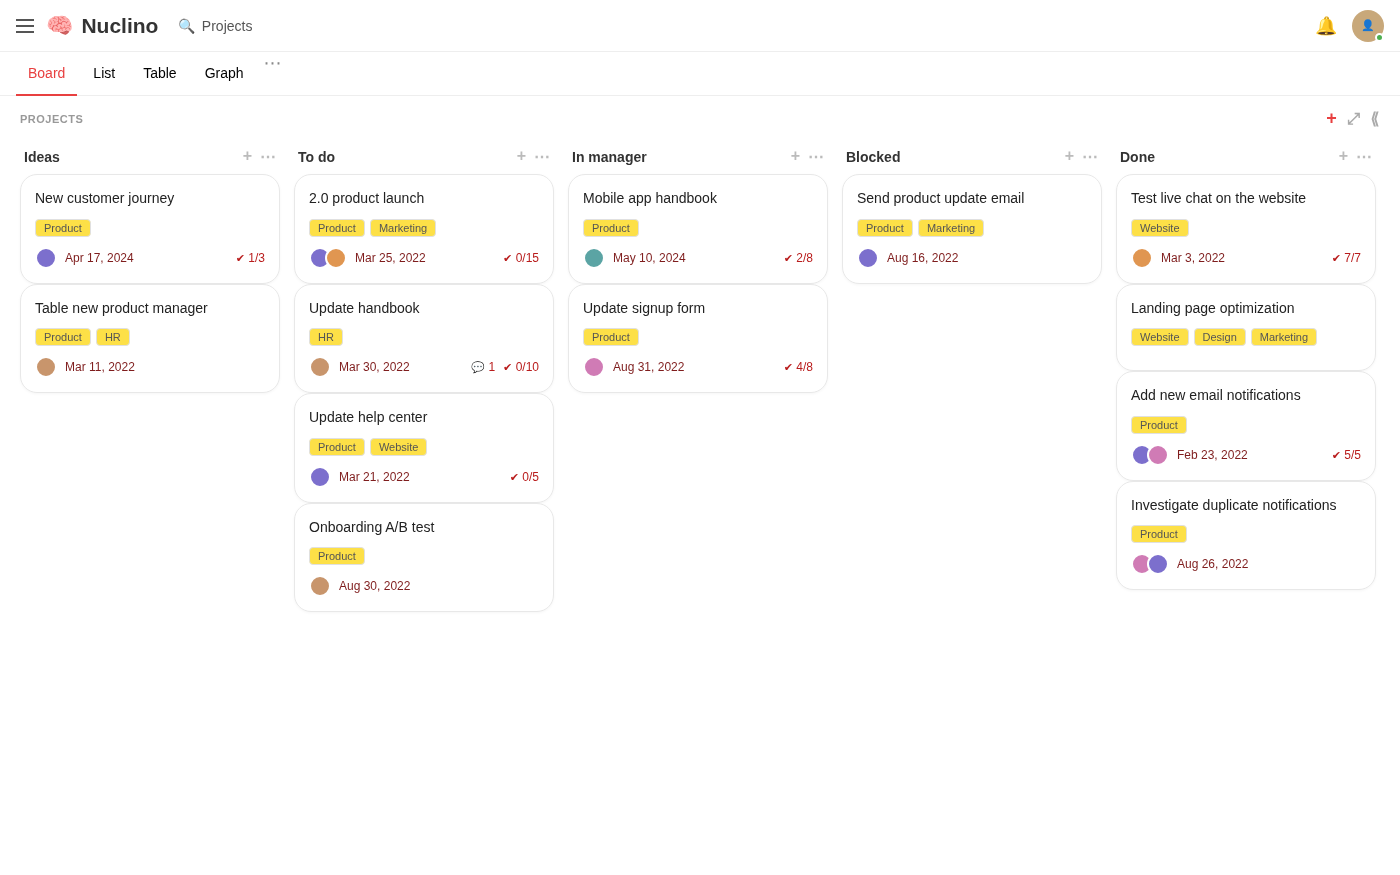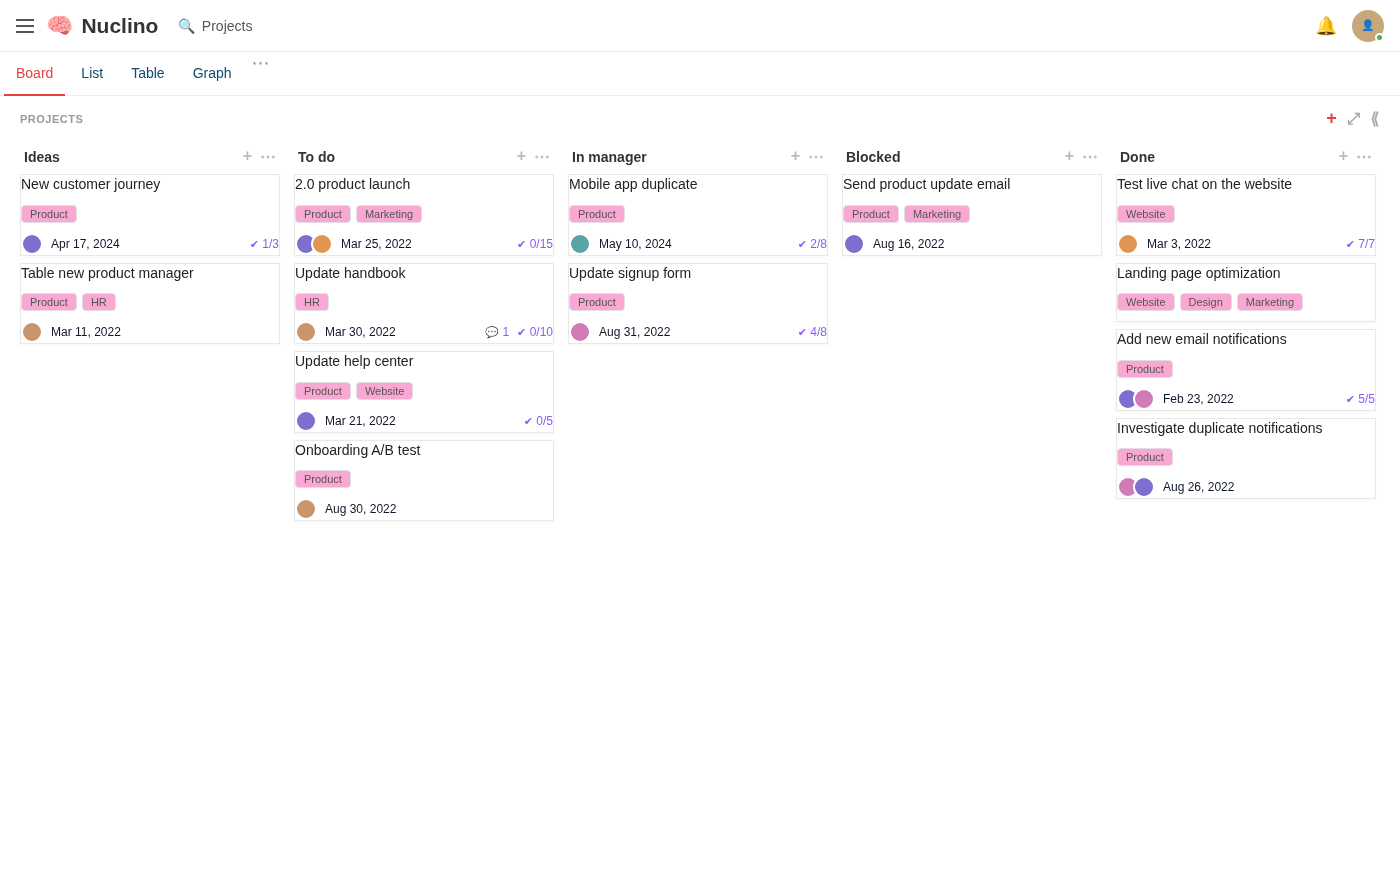--- a/index.html
+++ b/index.html
@@ -18,26 +18,26 @@
     .search-area { display: flex; align-items: center; gap: 6px; color: #888; margin-left: 8px; cursor: pointer; }
     .search-icon { font-size: 14px; }
     .projects-label { font-size: 14px; color: #555; }
     .nav-right { margin-left: auto; display: flex; align-items: center; gap: 14px; }
     .bell-icon { font-size: 18px; color: #666; cursor: pointer; }
     .avatar-circle { width: 32px; height: 32px; border-radius: 50%; background: #c8a87a; display: flex; align-items: center; justify-content: center; position: relative; cursor: pointer; }
     .avatar-dot { width: 9px; height: 9px; background: #4caf50; border-radius: 50%; position: absolute; bottom: 0; right: 0; border: 2px solid white; }
 
     
     .tab-bar {
-      display: flex; align-items: flex-start; padding: 0 4px;
+      display: flex; align-items: flex-start; padding: 0 16px;
       border-bottom: 1px solid #eee; height: 44px; gap: 4px;
     }
     .tab {
       padding: 0 12px; height: 44px; display: flex; align-items: center;
-      cursor: pointer; font-size: 14px; color: #0c4a6e; border-bottom: 2px solid transparent;
+      cursor: pointer; font-size: 14px; color: #000000; border-bottom: 2px solid transparent;
       margin-bottom: -1px;
     }
     .tab.active { color: #e84040; border-bottom: 2px solid #e84040; font-weight: 500; }
     .tab-more { margin-left: 4px; color: #888; cursor: pointer; font-size: 18px; display: flex; align-items: center; }
 
     
     .board-header {
       display: flex; align-items: center; padding: 12px 20px 8px;
       font-size: 11px; font-weight: 600; color: #999; letter-spacing: 0.5px; text-transform: uppercase;
     }
@@ -55,39 +55,39 @@
     .column-header {
       display: flex; align-items: center; padding: 10px 4px 8px;
       font-weight: 600; font-size: 14px; color: #333;
     }
     .col-title { flex: 1; }
     .col-actions { display: flex; gap: 8px; color: #bbb; }
     .col-actions span { cursor: pointer; font-size: 16px; }
 
     
     .card {
-      background: #fff; border: 1px solid #e8e8e8; border-radius: 0;
-      margin-bottom: 7px; cursor: pointer;
+      background: #fff; border: 1px solid #e8e8e8; border-radius: 17px;
+      padding: 14px; margin-bottom: 0; cursor: pointer;
       box-shadow: 0 1px 3px rgba(0,0,0,0.04);
     }
     .card-title { font-size: 14px; font-weight: 500; color: #222; margin-bottom: 10px; line-height: 1.4; }
     .card-tags { display: flex; flex-wrap: wrap; gap: 5px; margin-bottom: 10px; }
     .tag {
       font-size: 11px; padding: 2px 8px; border-radius: 4px;
-      background: #f9a8d4; color: #555; border: 1px solid #e0e0e0;
+      background: #fde047; color: #555; border: 1px solid #e0e0e0;
     }
     .card-footer { display: flex; align-items: center; gap: 6px; }
     .avatars { display: flex; }
     .avatar-sm {
       width: 22px; height: 22px; border-radius: 50%; background: #c8a87a;
       border: 2px solid white; margin-right: -6px; overflow: hidden; display: flex; align-items: center; justify-content: center; font-size: 9px; color: white; font-weight: 600;
     }
     .avatar-sm:last-child { margin-right: 0; }
-    .card-date { font-size: 12px; color: #0f172a; margin-left: 2px; text-align: right; }
-    .card-meta { margin-left: auto; display: flex; gap: 8px; font-size: 12px; color: #8b5cf6; }
+    .card-date { font-size: 12px; color: #7f1d1d; margin-left: 2px; text-align: right; }
+    .card-meta { margin-left: auto; display: flex; gap: 8px; font-size: 12px; color: #b91c1c; }
     .checkmark { font-size: 11px; }
     .chat-icon { font-size: 11px; }
 
     
     .av-purple { background: #7c6fcd; }
     .av-brown { background: #c8956c; }
     .av-teal { background: #5ba4a4; }
     .av-pink { background: #d07bb5; }
     .av-orange { background: #e09651; }
   </style>
@@ -246,21 +246,21 @@
     </div>
     <div class="column">
       <div class="column-header">
     <span class="col-title">In manager</span>
     <div class="col-actions">
       <span>+</span>
       <span>⋯</span>
     </div>
   </div>
       <div class="card">
-        <div class="card-title">Mobile app duplicate</div>
+        <div class="card-title">Mobile app handbook</div>
         <div class="card-tags">
           <span class="tag">Product</span>
         </div>
         <div class="card-footer">
           <div class="avatars">
             <div class="avatar-sm av-teal"></div>
           </div>
           <span class="card-date">May 10, 2024</span>
           <div class="card-meta">
             <span><span class="checkmark">✔</span> 2/8</span>

